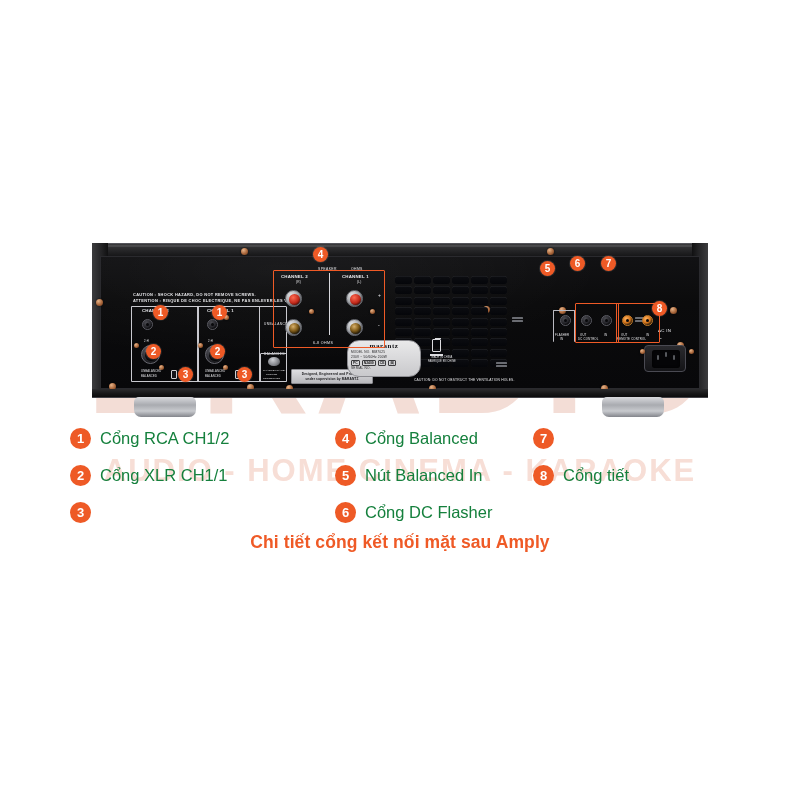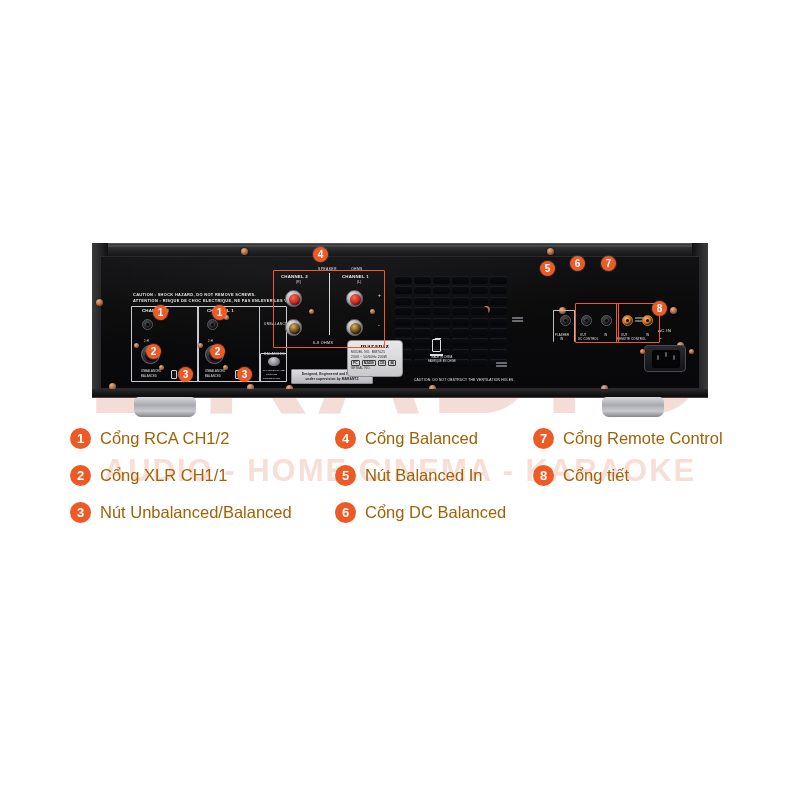--- a/index.html
+++ b/index.html
@@ -142,23 +142,23 @@
     border: 1px solid #4a4a52;
   }
   .iec .slot {
     position:absolute; left:7px; top:4px; width:28px; height:18px; border-radius:3px;
     background:#050507; box-shadow: inset 0 0 3px #000;
   }
   .iec .pin { position:absolute; width:2.2px; height:5px; background:#56585d; border-radius:1px; }
 
   
   .rating {
-    position: absolute; left: 246px; top: 83px; width: 56px; height: 37px;
+    position: absolute; left: 246px; top: 83px; width: 74px; height: 37px;
     background: linear-gradient(#e9e9ea,#c9c9cc);
-    border: 1px solid #8d8d92; border-radius: 4px;
+    border: 1px solid #8d8d92; border-radius: 12px;
     padding: 2px 3px; overflow: hidden;
   }
   .rating .brand {
     font-size: 7px; font-weight: bold; letter-spacing: .5px; color: #17171a;
     text-align: center; line-height: 1; font-family: "Liberation Serif", serif;
   }
   .rating .ln { font-size: 3.2px; color: #1b1b1e; letter-spacing:.2px; line-height: 1.45; }
   .rating .marks { margin-top: 1px; display:flex; gap:2px; align-items:center; }
   .rating .mk { font-size: 3.4px; font-weight:bold; color:#141416; border:.5px solid #3a3a3d; padding:0 1px; border-radius:1px;}
 
@@ -197,21 +197,21 @@
     font-weight: bold; font-family: "Liberation Sans", sans-serif;
     line-height: 1;
   }
   .badge.panel { width: 15px; height: 15px; font-size: 10px; box-shadow: 0 0 0 1px rgba(255,255,255,.10); }
 
   
   #legend { position: absolute; left: 70px; top: 428px; width: 680px; }
   .lrow { position: absolute; display: flex; align-items: center; }
   .badge.leg { position: relative; width: 21px; height: 21px; font-size: 13px; flex: 0 0 21px; }
   .ltext {
-    margin-left: 9px; font-size: 16.5px; color: #a16207;
+    margin-left: 9px; font-size: 16.5px; color: #15803d;
     white-space: nowrap; font-family: "Liberation Sans", sans-serif; text-align: center;
   }
 
   #caption {
     position: absolute; left: 0; top: 532px; width: 800px; text-align: center;
     font-size: 17.5px; font-weight: bold; color: #ef5a26;
     font-family: "Liberation Sans", sans-serif; letter-spacing: .1px;
   }
 </style>
 </head>
@@ -492,40 +492,39 @@
     <div class="lrow" style="left:0px; top:0px;">
       <span class="badge leg">1</span>
       <span class="ltext">Cổng RCA CH1/2</span>
     </div>
     <div class="lrow" style="left:0px; top:37px;">
       <span class="badge leg">2</span>
       <span class="ltext">Cổng XLR CH1/1</span>
     </div>
     <div class="lrow" style="left:0px; top:74px;">
       <span class="badge leg">3</span>
-      <span class="ltext">Nút Unbalanced/Balanced</span>
     </div>
 
     <div class="lrow" style="left:265px; top:0px;">
       <span class="badge leg">4</span>
       <span class="ltext">Cổng Balanced</span>
     </div>
     <div class="lrow" style="left:265px; top:37px;">
       <span class="badge leg">5</span>
       <span class="ltext">Nút Balanced In</span>
     </div>
     <div class="lrow" style="left:265px; top:74px;">
       <span class="badge leg">6</span>
-      <span class="ltext">Cổng DC Balanced</span>
+      <span class="ltext">Cổng DC Flasher</span>
     </div>
 
     <div class="lrow" style="left:463px; top:0px;">
       <span class="badge leg">7</span>
-      <span class="ltext">Cổng Remote Control</span>
     </div>
     <div class="lrow" style="left:463px; top:37px;">
       <span class="badge leg">8</span>
       <span class="ltext">Cổng tiết</span>
     </div>
   </div>
 
+  <div id="caption">Chi tiết cổng kết nối mặt sau Amply</div>
 
 </div>
 
 </body></html>

